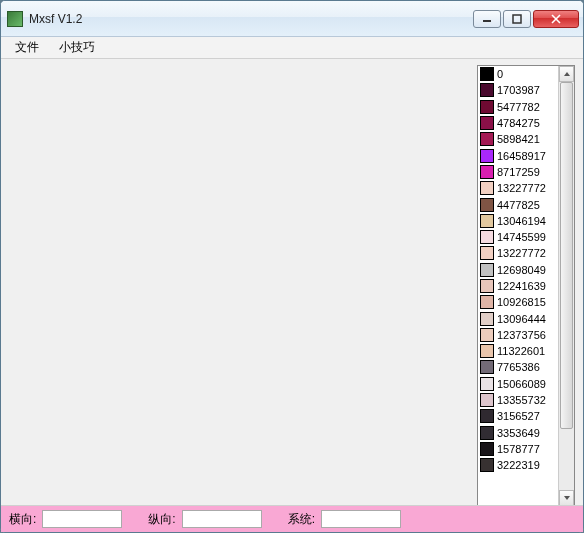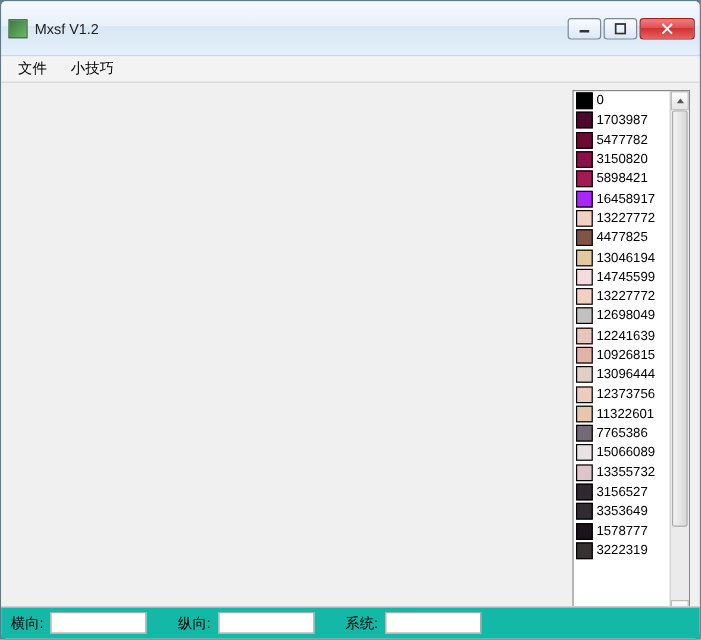--- a/index.html
+++ b/index.html
@@ -15,21 +15,21 @@
     width: 584px;
     height: 533px;
     background: #f0f0f0;
     border: 1px solid #5a7a90;
     border-radius: 5px;
     display: flex;
     flex-direction: column;
     box-shadow: 0 0 6px rgba(0,0,0,0.3);
   }
   .titlebar {
-    height: 46px;
+    height: 36px;
     background: linear-gradient(to bottom, #f4f9fd 0%, #e8f1f9 45%, #d8e7f4 46%, #e4f0fa 100%);
     border-bottom: 1px solid #b8c8d8;
     display: flex;
     align-items: center;
     padding: 0 4px 0 6px;
     border-radius: 4px 4px 0 0;
   }
   .app-icon {
     width: 16px; height: 16px;
     background: linear-gradient(135deg,#3a7a3a,#6aba6a);
@@ -120,21 +120,21 @@
     cursor: pointer;
   }
   .vs-track { flex:1; background:#ebebeb; position:relative; }
   .vs-thumb {
     position:absolute; left:1px; right:1px; top:0; height:85%;
     background: linear-gradient(to right,#f4f4f4,#d8d8d8);
     border:1px solid #aaa; border-radius:2px;
   }
   .statusbar {
     height: 26px;
-    background: #14b8a6;
+    background: #f9a8d4;
     display: flex;
     align-items: center;
     padding: 0 8px;
     gap: 6px;
   }
   .status-label { color:#000; }
   .status-input {
     width: 80px; height: 18px;
     border: 1px solid #aaa;
     background: #fff;
@@ -187,29 +187,33 @@
           <div class="swatch-row">
             <div class="swatch" style="background: rgb(74, 10, 46);"></div>
             <span class="swatch-label">1703987</span>
           </div>
           <div class="swatch-row">
             <div class="swatch" style="background: rgb(110, 10, 50);"></div>
             <span class="swatch-label">5477782</span>
           </div>
           <div class="swatch-row">
             <div class="swatch" style="background: rgb(138, 16, 72);"></div>
-            <span class="swatch-label">3150820</span>
+            <span class="swatch-label">4784275</span>
           </div>
           <div class="swatch-row">
             <div class="swatch" style="background: rgb(163, 26, 84);"></div>
             <span class="swatch-label">5898421</span>
           </div>
           <div class="swatch-row">
             <div class="swatch" style="background: rgb(168, 40, 251);"></div>
             <span class="swatch-label">16458917</span>
+          </div>
+          <div class="swatch-row">
+            <div class="swatch" style="background: rgb(216, 31, 176);"></div>
+            <span class="swatch-label">8717259</span>
           </div>
           <div class="swatch-row">
             <div class="swatch" style="background: rgb(242, 208, 194);"></div>
             <span class="swatch-label">13227772</span>
           </div>
           <div class="swatch-row">
             <div class="swatch" style="background: rgb(127, 84, 68);"></div>
             <span class="swatch-label">4477825</span>
           </div>
           <div class="swatch-row">

